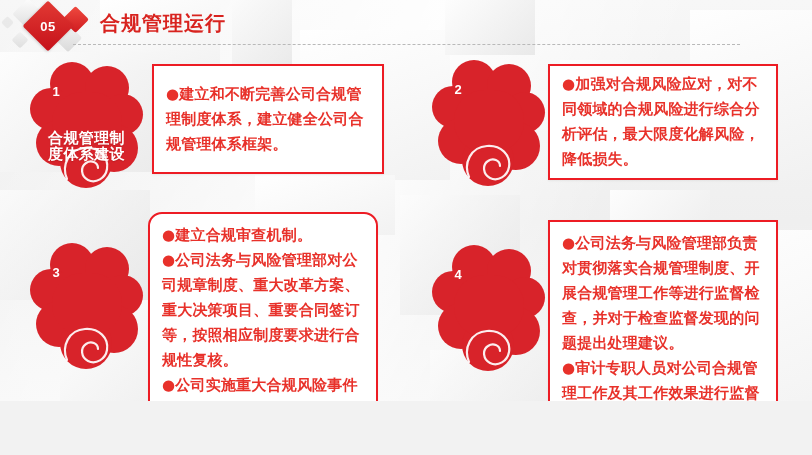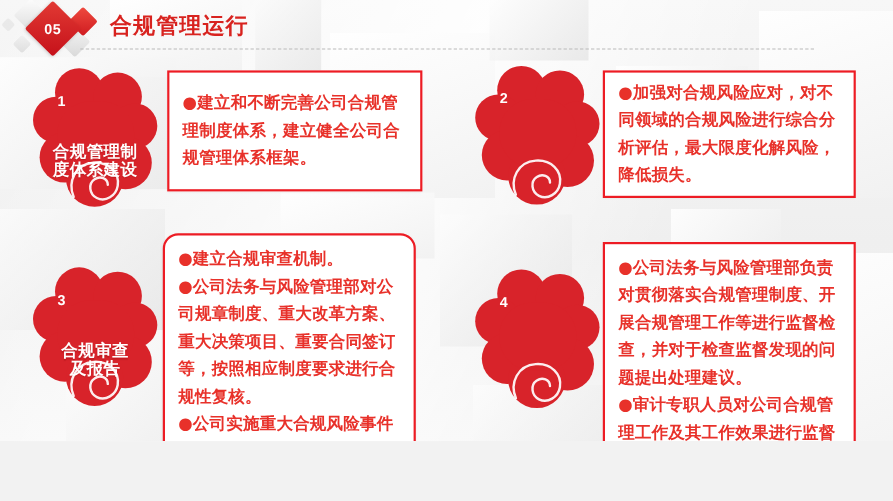--- a/index.html
+++ b/index.html
@@ -190,24 +190,20 @@
     <div class="cloud">
       <i style="left:20px;top:0px;width:44px;height:44px;"></i>
       <i style="left:55px;top:4px;width:44px;height:44px;"></i>
       <i style="left:0px;top:26px;width:42px;height:42px;"></i>
       <i style="left:72px;top:32px;width:41px;height:41px;"></i>
       <i style="left:6px;top:58px;width:46px;height:46px;"></i>
       <i style="left:60px;top:62px;width:48px;height:48px;"></i>
       <i style="left:30px;top:74px;width:52px;height:52px;"></i>
       <i style="left:22px;top:30px;width:70px;height:62px;border-radius:30px;"></i>
     </div>
-    <div class="badge-label">
-      <span>合规审查</span><br>
-      <span>及报告</span>
-    </div>
     <div class="swirl">
       <svg width="52" height="46" viewBox="0 0 52 46">
         <path d="M6 40 C0 26 8 10 24 9 C38 8 48 18 46 30 C44.5 39 35 45 27 41 C20 37.5 19 28 25 24 C30 20.5 37 23 37 29" fill="none" stroke="#ffffff" stroke-width="2.2" stroke-linecap="round" opacity=".92"></path>
       </svg>
     </div>
     <div class="swirl badge-num">3</div>
   </div>
   <div class="box" style="left:148px;top:212px;width:230px;height:221px;border-radius:14px;">
     <div class="inner">
         <p style="white-space:pre-line;">●建立合规审查机制。

